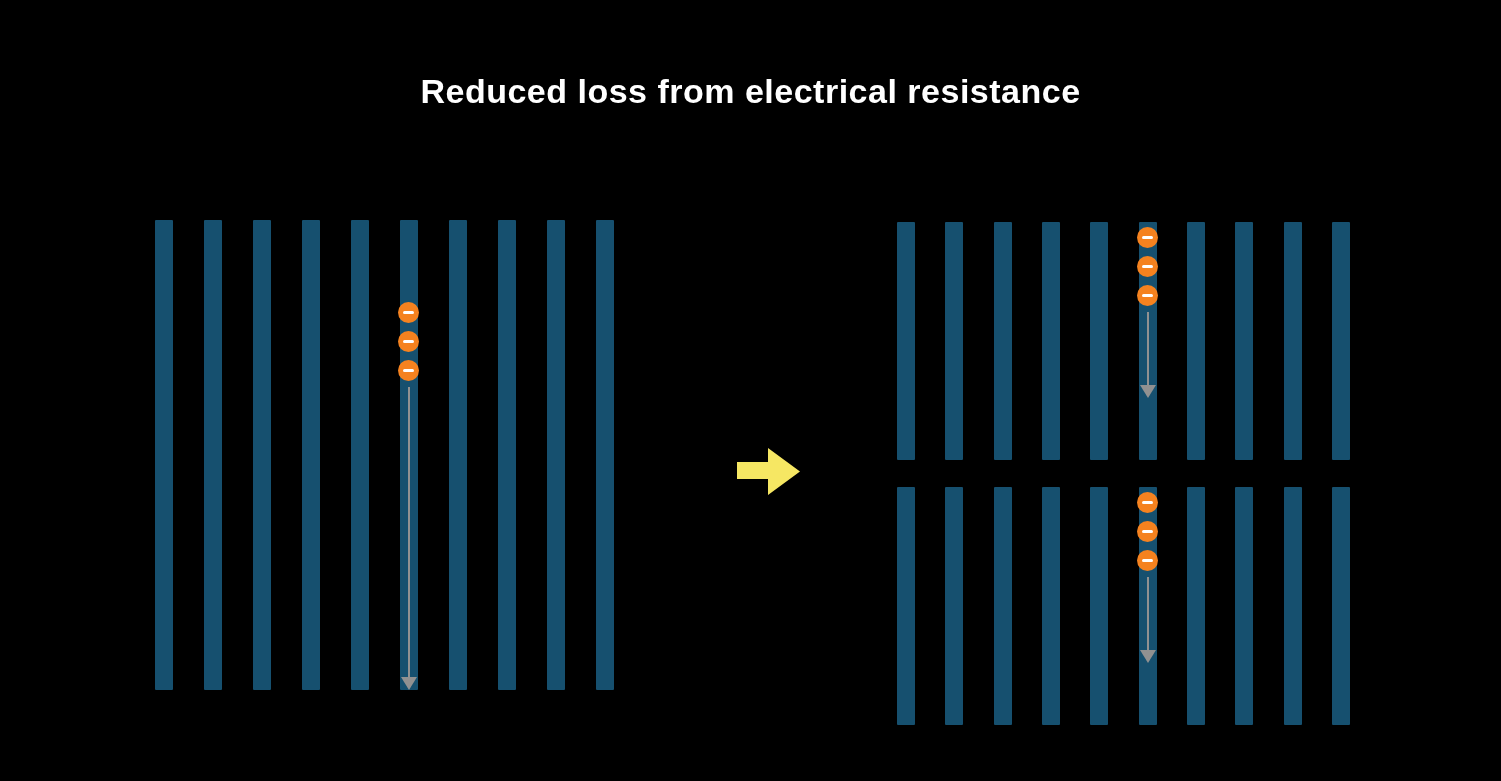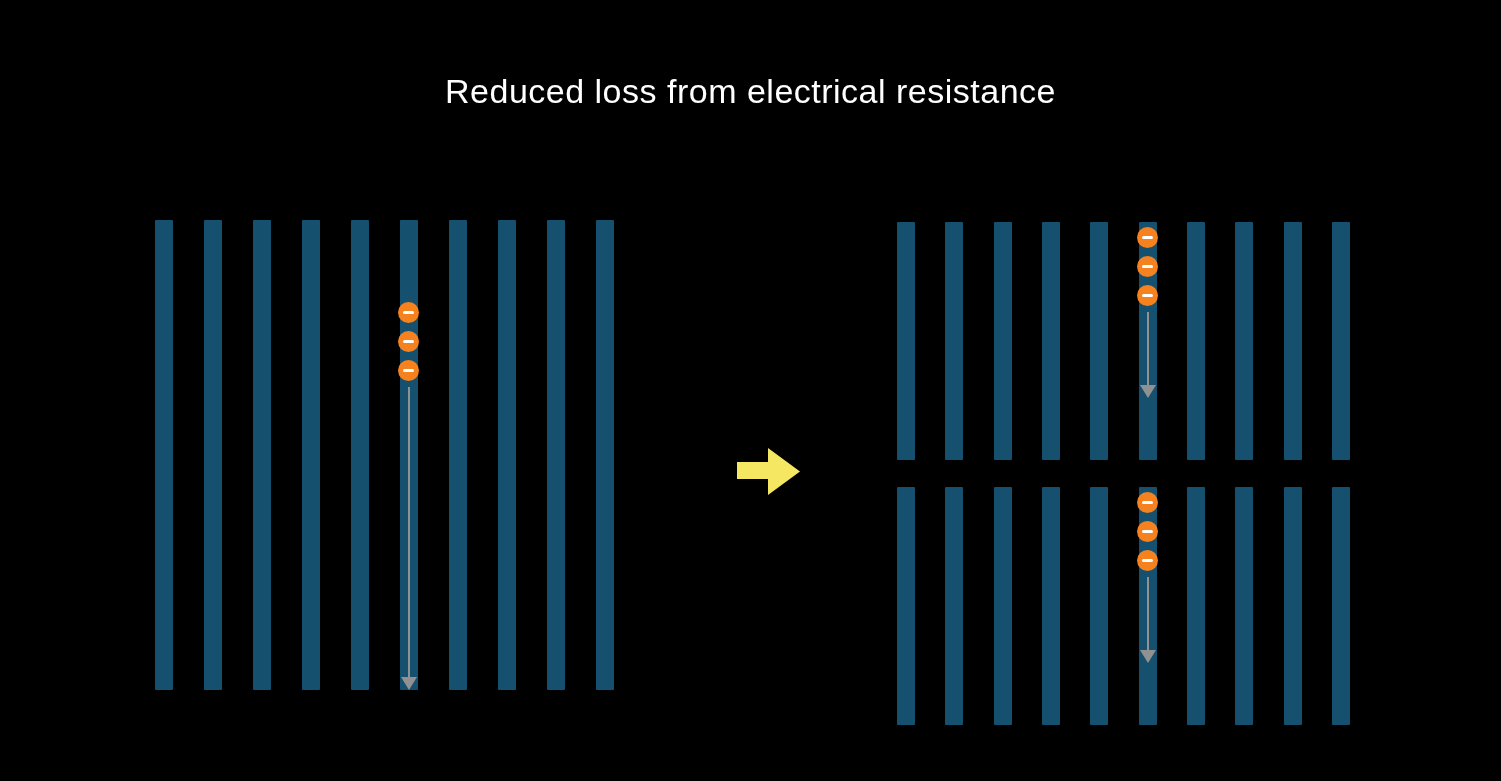--- a/index.html
+++ b/index.html
@@ -24,21 +24,21 @@
     background:var(--background);
   }
   .title{
     position:absolute;
     top:72px;
     left:0;
     width:100%;
     text-align:center;
     color:#ffffff;
     font-size:34px;
-    font-weight:400;
+    font-weight:700;
     letter-spacing:0.5px;
   }
   .panel{
     position:absolute;
   }
   .bars{
     position:absolute;
     inset:0;
     display:flex;
     flex-direction:row;

